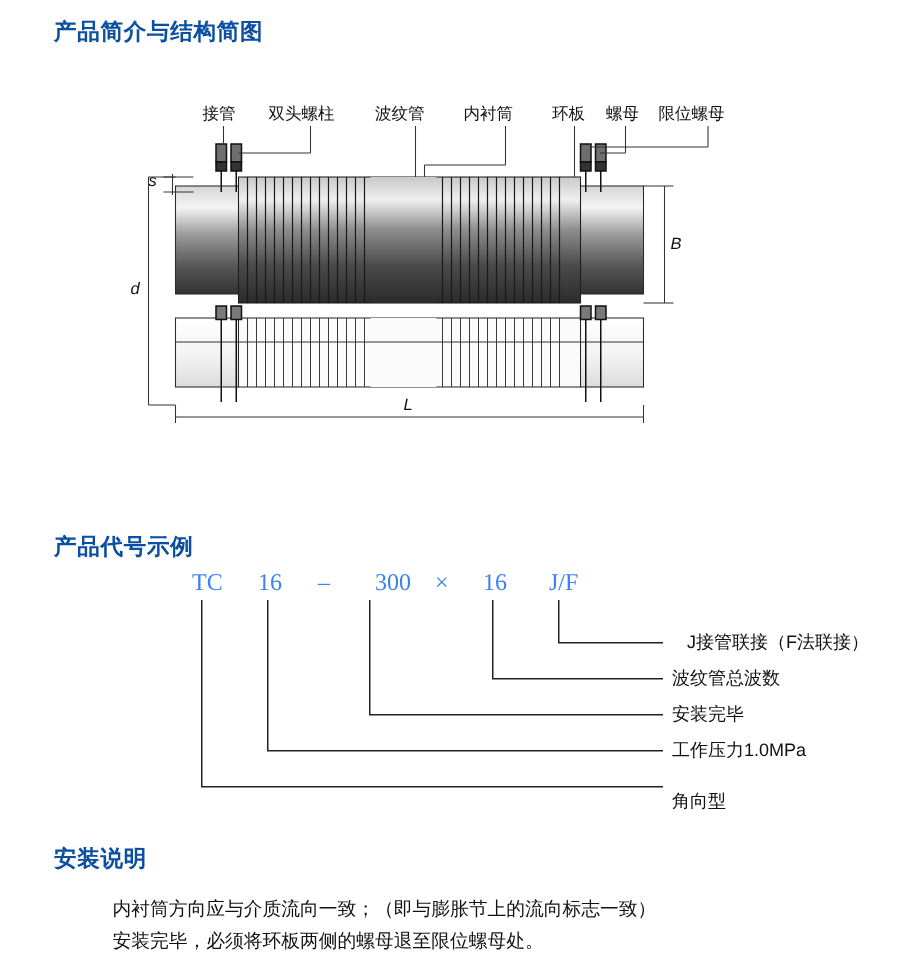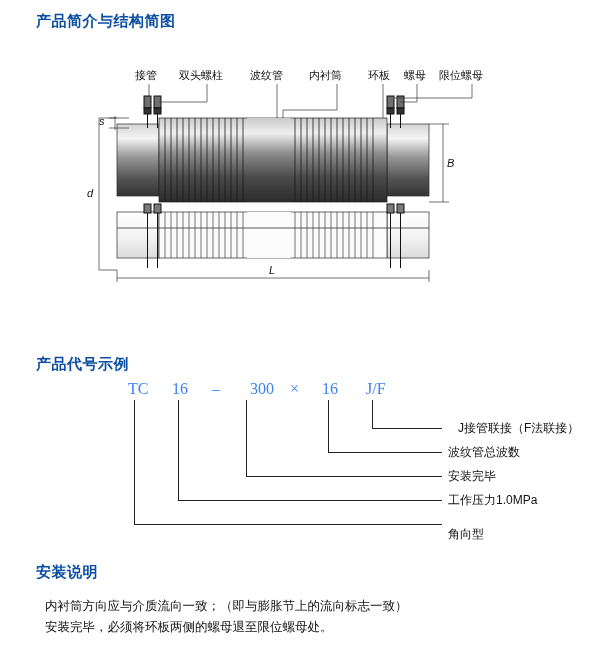--- a/index.html
+++ b/index.html
@@ -89,21 +89,21 @@
   
   #install-notes {
     position: absolute;
     left: 45px;
     top: 596px;
     width: 520px;
     font-size: 12.5px;
     line-height: 21px;
     color: #111;
   }
-  #install-notes div { white-space: nowrap; }
+  #install-notes div { white-space: nowrap; margin-left: 30px; }
 </style>
 </head>
 <body>
 
 <div class="page">
 
   <div class="section-title" id="title-intro">产品简介与结构简图</div>
 
   <div id="figure1">
 

